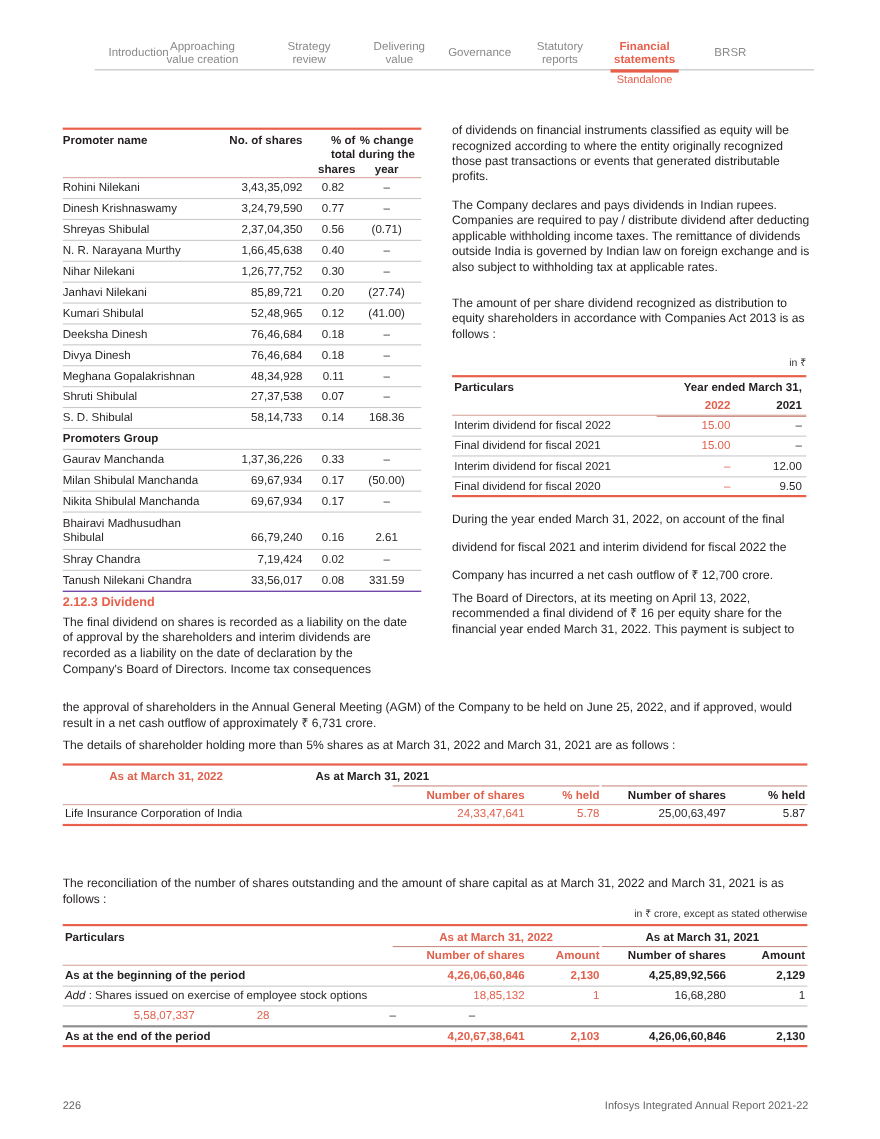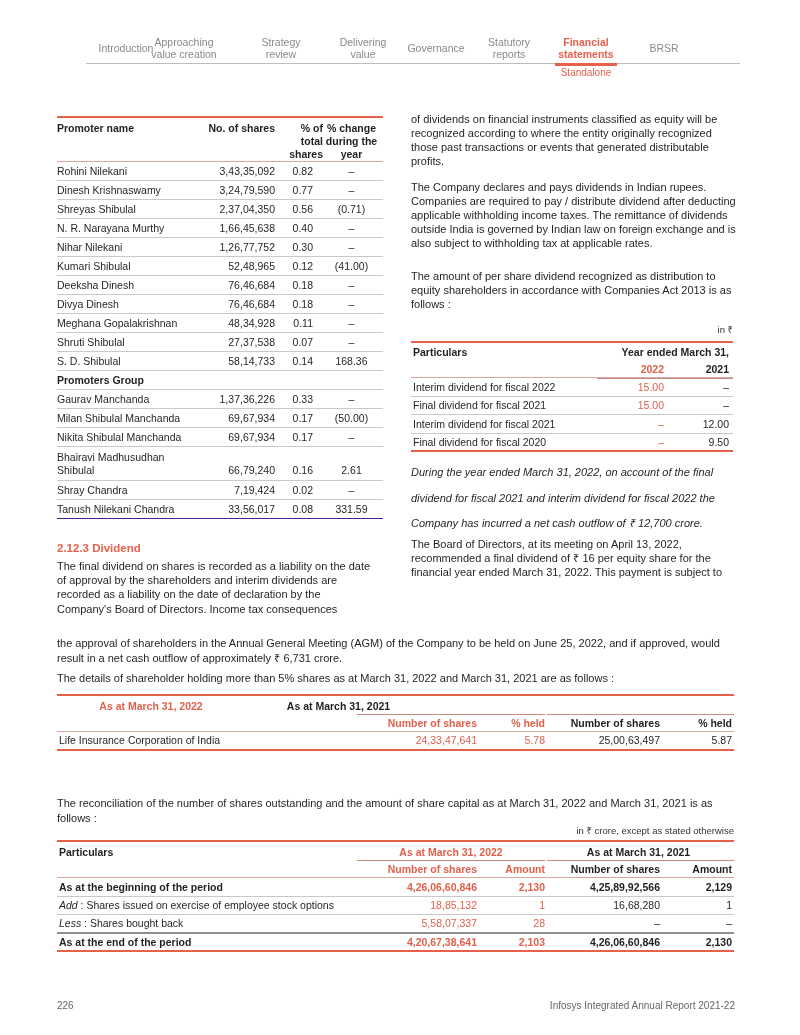--- a/index.html
+++ b/index.html
@@ -29,21 +29,21 @@
   .pc4 { width: 57px; text-align: center; }
   .pc3v { width: 38px; text-align: right; padding-right: 0; }
   .pc3pad { width: 10px; }
 
   
   .sec-title { position: absolute; left: 57px; top: 542px; font-size: 11.5px; font-weight: bold; color: #e8604c; }
   .left-para { position: absolute; left: 57px; top: 559px; width: 320px; font-size: 11px; line-height: 14.2px; }
 
   
   .rpara { position: absolute; left: 411px; width: 330px; font-size: 11px; line-height: 14px; }
-  .rpara.spaced { line-height: 25.5px; font-style: italic; }
+  .rpara.spaced { line-height: 25.5px; }
 
   .unit { position: absolute; font-size: 9.5px; color: #333; text-align: right; }
 
   
   .dtable { position: absolute; left: 411px; top: 341px; width: 322px; font-size: 10.5px; }
   .dtable .topline { height: 2px; background: #e8604c; }
   .drow { display: flex; align-items: center; height: 18.6px; border-bottom: 1px solid #c9c9c9; padding-right: 2px; }
   .dhead1 { height: 18px; font-weight: bold; border-bottom: none; }
   .dhead2 { height: 17px; font-weight: bold; border-bottom: 1.5px solid #d8a7a0; }
   .drow.last { border-bottom: 2px solid #e8604c; }
@@ -163,20 +163,27 @@
       <div class="pc4">–</div>
     </div>
   <div class="prow">
       <div class="pc1">Nihar Nilekani</div>
       <div class="pc2">1,26,77,752</div>
       <div class="pc3v">0.30</div>
       <div class="pc3pad"></div>
       <div class="pc4">–</div>
     </div>
   <div class="prow">
+      <div class="pc1">Janhavi Nilekani</div>
+      <div class="pc2">85,89,721</div>
+      <div class="pc3v">0.20</div>
+      <div class="pc3pad"></div>
+      <div class="pc4">(27.74)</div>
+    </div>
+  <div class="prow">
       <div class="pc1">Kumari Shibulal</div>
       <div class="pc2">52,48,965</div>
       <div class="pc3v">0.12</div>
       <div class="pc3pad"></div>
       <div class="pc4">(41.00)</div>
     </div>
   <div class="prow">
       <div class="pc1">Deeksha Dinesh</div>
       <div class="pc2">76,46,684</div>
       <div class="pc3v">0.18</div>
@@ -363,21 +370,20 @@
     <div class="wc5">2,129</div>
   </div>
   <div class="wrow">
     <div class="wc1"><i>Add</i><span> : Shares issued on exercise of employee stock options</span></div>
     <div class="wc2 acc">18,85,132</div>
     <div class="wc3 acc">1</div>
     <div class="wc4">16,68,280</div>
     <div class="wc5">1</div>
   </div>
   <div class="wrow darkline">
-    <div class="wc1"><i>Less</i><span> : Shares bought back</span></div>
     <div class="wc2 acc">5,58,07,337</div>
     <div class="wc3 acc">28</div>
     <div class="wc4">–</div>
     <div class="wc5">–</div>
   </div>
   <div class="wrow bold last">
     <div class="wc1">As at the end of the period</div>
     <div class="wc2 acc">4,20,67,38,641</div>
     <div class="wc3 acc">2,103</div>
     <div class="wc4">4,26,06,60,846</div>

